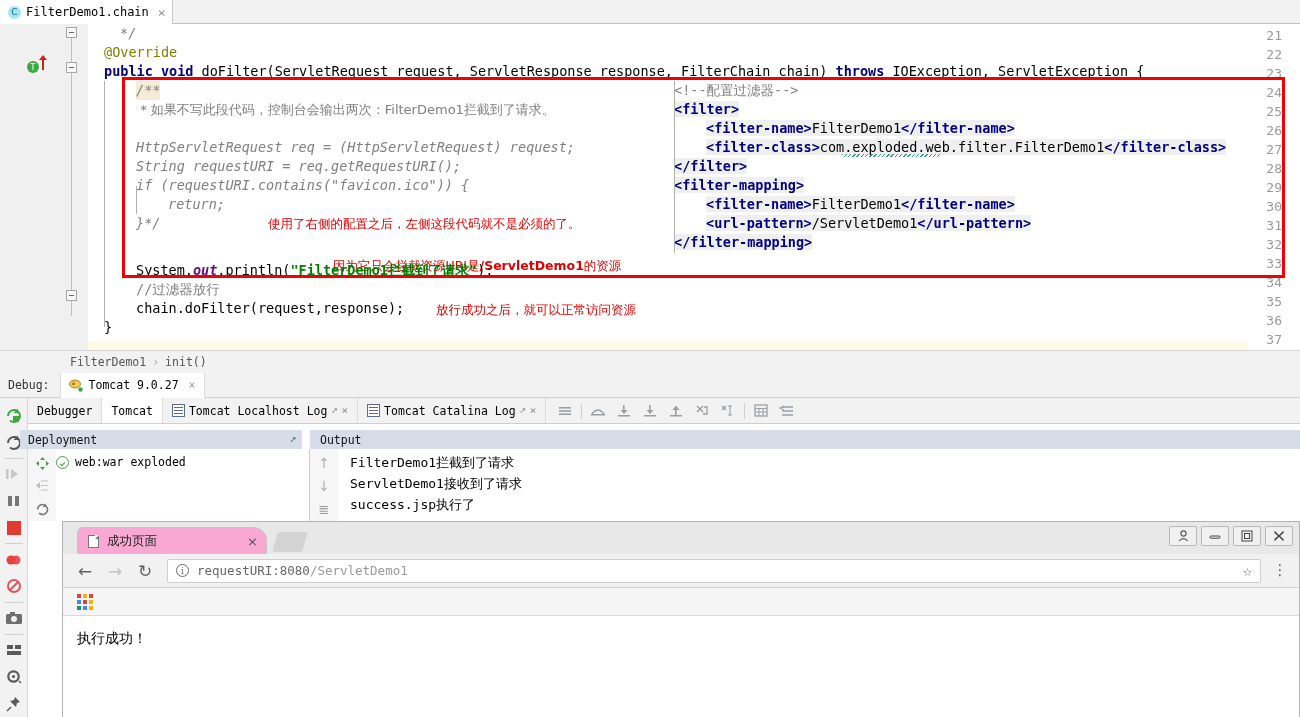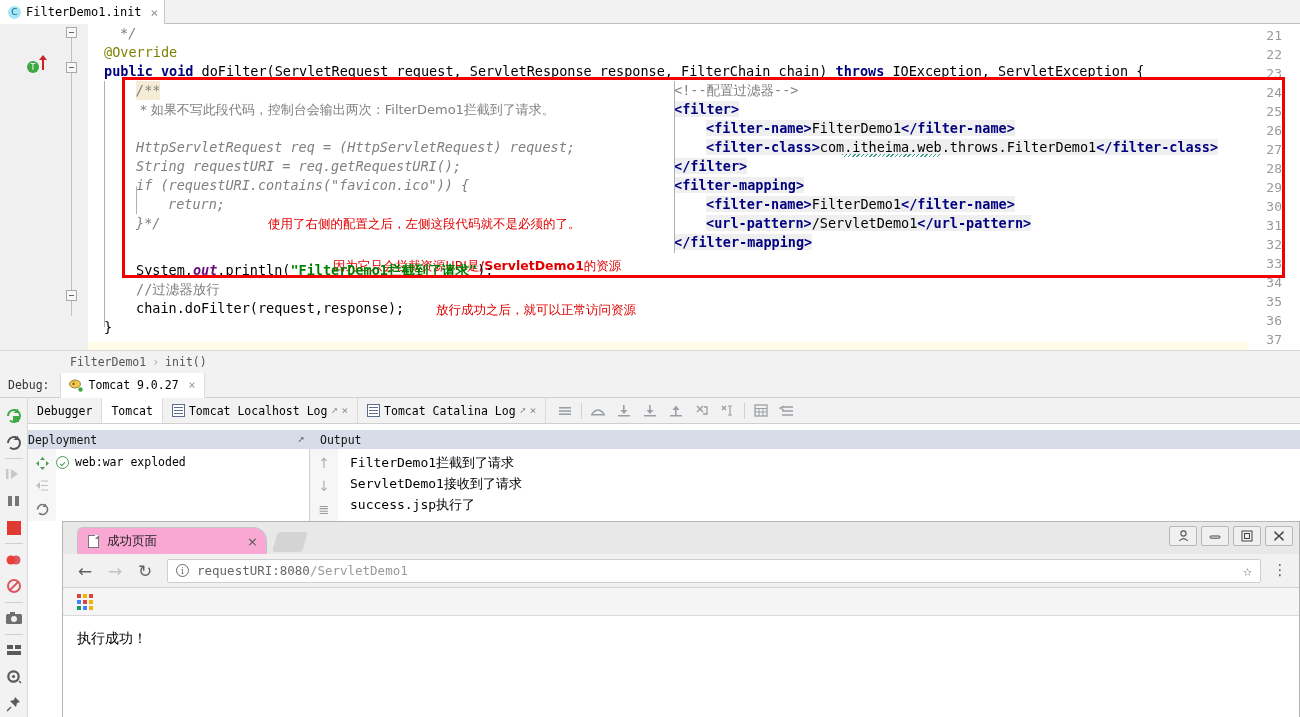--- a/index.html
+++ b/index.html
@@ -158,21 +158,21 @@
   }
   .vbtn { width: 26px; height: 30px; display:flex; align-items:center; justify-content:center; }
   .vsep { width: 18px; height: 1px; background: #d0d0d0; margin: 2px 0; }
 
   
   .pane-head {
     position: absolute; top: 430px; height: 19px;
     background: #d6dde8; display: flex; align-items: center;
     font-family: "DejaVu Sans Mono", monospace; font-size: 11.5px; color: #111;
   }
-  #deploy-head { left: 28px; width: 282px; justify-content: space-between; padding-right:6px;}
+  #deploy-head { left: 20px; width: 282px; padding-left: 8px; justify-content: space-between; padding-right:6px;}
   #output-head { left: 310px; width: 990px; padding-left: 10px; }
 
   .deploy-body {
     position: absolute; left: 28px; top: 449px; width: 282px; height: 72px;
     background: #ffffff; border-right: 1px solid #cfcfcf;
   }
   .deploy-item {
     display: flex; align-items: center; gap: 6px; padding: 6px 0 0 28px;
     font-family: "DejaVu Sans Mono", monospace; font-size: 11.5px; color: #000;
   }
@@ -273,21 +273,21 @@
   }
 </style>
 </head>
 <body>
 
 <div id="root">
 
   <div class="tabbar">
     <div class="tab-active">
       <span class="tab-c-icon">C</span>
-      <span>FilterDemo1.init</span>
+      <span>FilterDemo1.chain</span>
       <span class="tab-close">×</span>
     </div>
   </div>
 
   <div class="editor">
     <div class="gutter"></div>
     <div class="fold-strip"></div>
     <div class="fold-line"></div>
 
     <div class="ln" style="top:4px">21</div>
@@ -346,21 +346,21 @@
 
       <div class="cl red-note" style="top:276px; left:348px">放行成功之后，就可以正常访问资源</div>
       <div class="cl" style="top:275px; left:48px"><span>chain.doFilter(request,response);</span></div>
 
       <div class="cl" style="top:294px; left:16px"><span>}</span></div>
 
       
       <div class="cl" style="top:57px;  left:586px"><span class="xcmt">&lt;!--配置过滤器--&gt;</span></div>
       <div class="cl" style="top:76px;  left:586px"><span class="tagn">&lt;filter&gt;</span></div>
       <div class="cl" style="top:95px;  left:618px"><span class="tagn">&lt;filter-name&gt;</span><span class="tagv">FilterDemo1</span><span class="tagn">&lt;/filter-name&gt;</span></div>
-      <div class="cl" style="top:114px; left:618px"><span class="tagn">&lt;filter-class&gt;</span><span class="tagv">com.itheima.web.throws.FilterDemo1</span><span class="tagn">&lt;/filter-class&gt;</span></div>
+      <div class="cl" style="top:114px; left:618px"><span class="tagn">&lt;filter-class&gt;</span><span class="tagv">com.exploded.web.filter.FilterDemo1</span><span class="tagn">&lt;/filter-class&gt;</span></div>
       <div class="cl" style="top:133px; left:586px"><span class="tagn">&lt;/filter&gt;</span></div>
       <div class="cl" style="top:152px; left:586px"><span class="tagn">&lt;filter-mapping&gt;</span></div>
       <div class="cl" style="top:171px; left:618px"><span class="tagn">&lt;filter-name&gt;</span><span class="tagv">FilterDemo1</span><span class="tagn">&lt;/filter-name&gt;</span></div>
       <div class="cl" style="top:190px; left:618px"><span class="tagn">&lt;url-pattern&gt;</span><span class="tagv">/ServletDemo1</span><span class="tagn">&lt;/url-pattern&gt;</span></div>
       <div class="cl" style="top:209px; left:586px"><span class="tagn">&lt;/filter-mapping&gt;</span></div>
 
       <div class="squiggle" style="left:754px; top:130px; width:98px;"></div>
       <div class="caret-line" style="left:586px; top:57px; height:172px;"></div>
       <div class="caret-line" style="left:48px; top:162px; height:28px;"></div>
       <div class="caret-line" style="left:16px; top:57px; height:246px;"></div>

